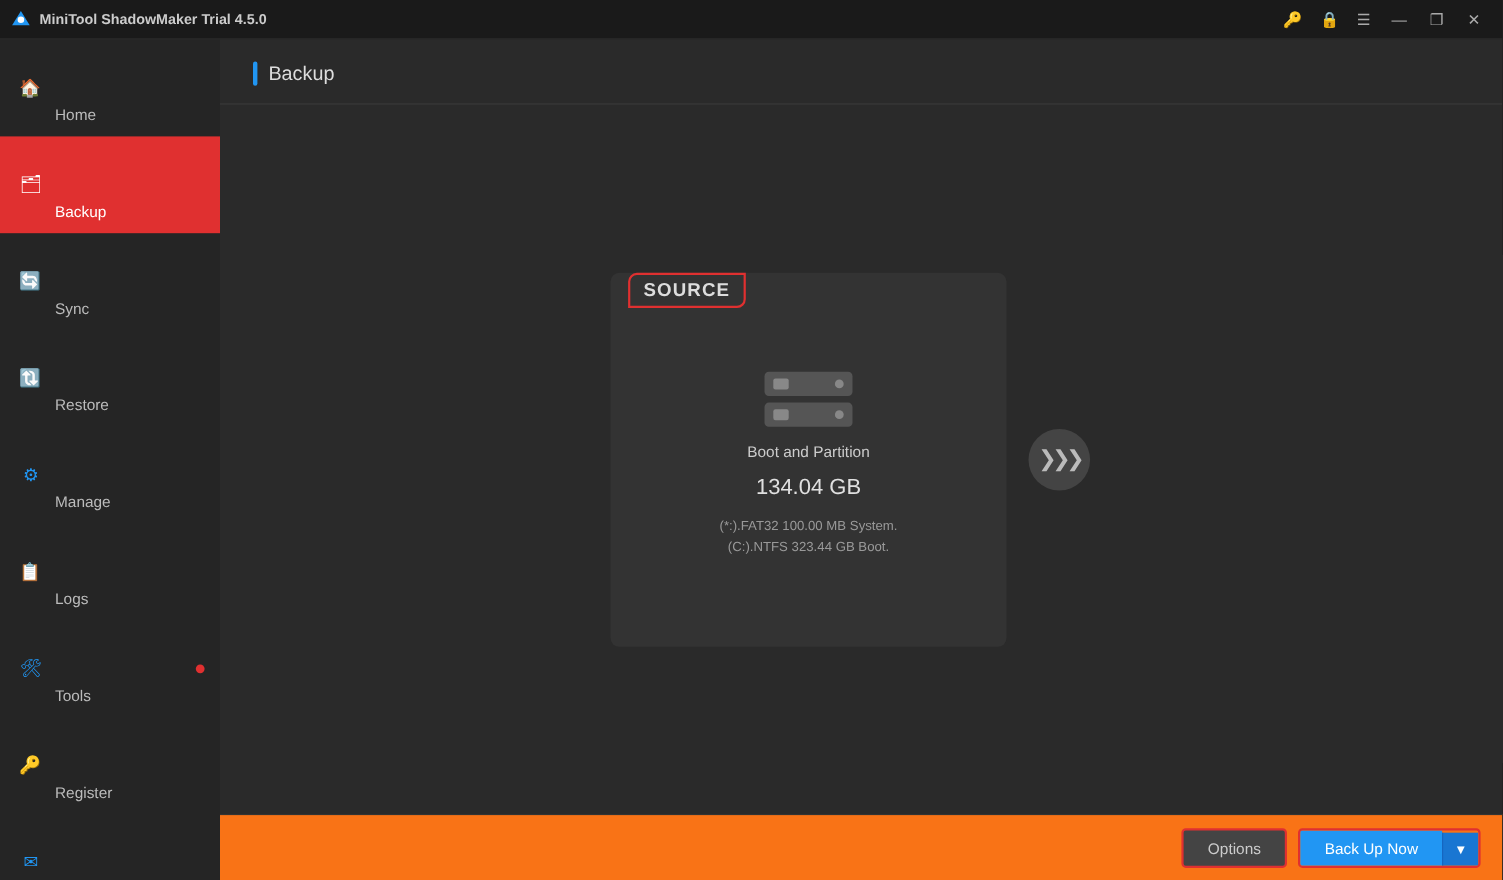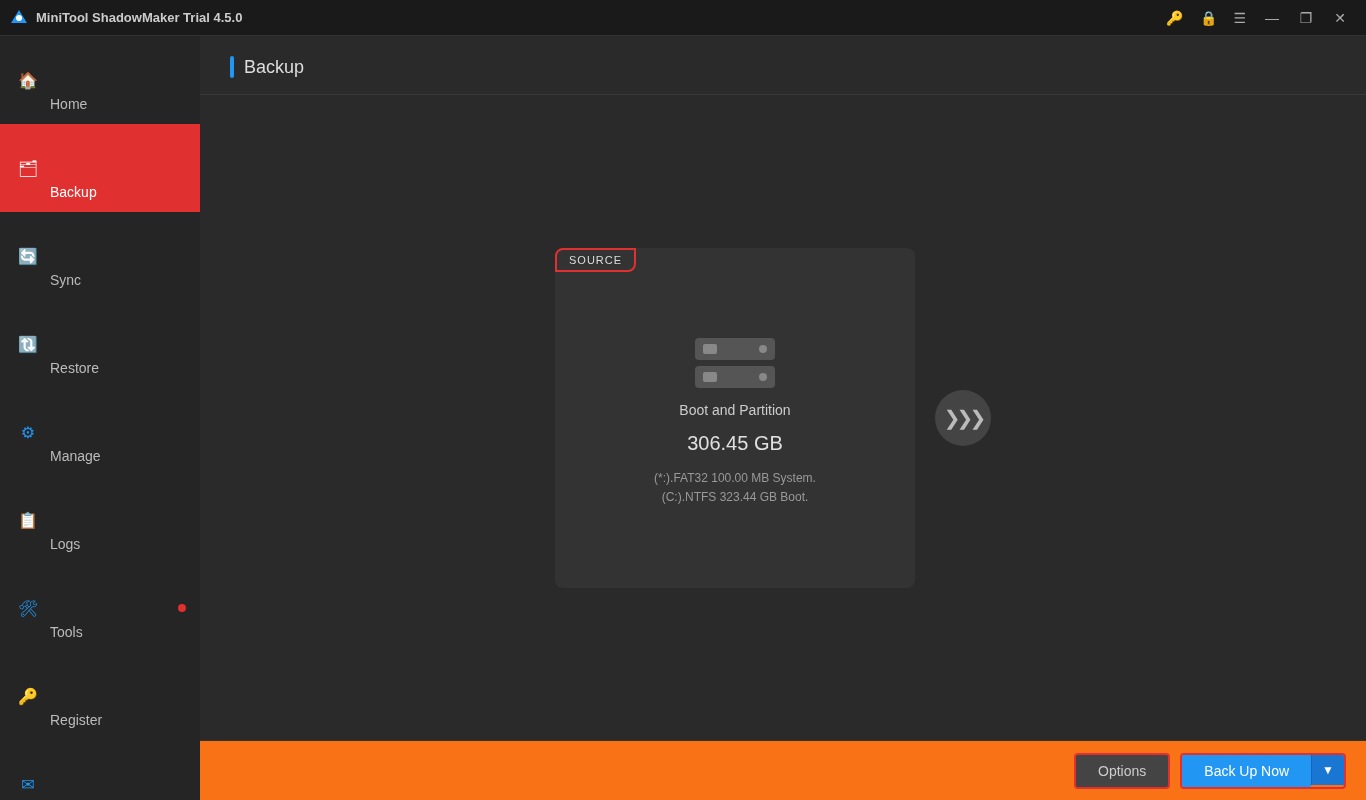--- a/index.html
+++ b/index.html
@@ -175,25 +175,25 @@
       justify-content: center;
       padding: 30px 20px;
       cursor: pointer;
       position: relative;
       gap: 14px;
     }
 
     .card-label {
       position: absolute;
       top: 0;
-      left: 0;
+      left: 16px;
       border: 2px solid #e03030;
       padding: 4px 12px;
-      font-size: 11px;
-      font-weight: normal;
+      font-size: 17px;
+      font-weight: bold;
       color: #ddd;
       border-radius: 8px 0 8px 0;
       letter-spacing: 1px;
     }
 
     .card-icon-area {
       display: flex;
       align-items: center;
       justify-content: center;
       margin-top: 10px;
@@ -322,21 +322,21 @@
       border: 2px solid #e03030;
       padding: 8px 22px;
       border-radius: 4px;
       font-size: 14px;
       cursor: pointer;
       outline: none;
     }
 
     .btn-backup-group {
       display: flex;
-      align-items: flex-start;
+      align-items: flex-end;
       border: 2px solid #e03030;
       border-radius: 4px;
       overflow: hidden;
     }
     .btn-backup-now {
       background: #2196f3;
       color: #fff;
       border: none;
       padding: 8px 22px;
       font-size: 14px;
@@ -454,21 +454,21 @@
 
         <div class="backup-card">
           <div class="card-label">SOURCE</div>
           <div class="card-icon-area">
             <div class="disk-icon">
               <div class="disk-slot"></div>
               <div class="disk-slot"></div>
             </div>
           </div>
           <div class="card-main-text">Boot and Partition</div>
-          <div class="card-size-text">306.45 GB</div>
+          <div class="card-size-text">134.04 GB</div>
           <div class="card-detail-text">
             <span>(*:).FAT32 100.00 MB System.</span><br>
             <span>(C:).NTFS 323.44 GB Boot.</span>
           </div>
         </div>
 
         <div class="arrow-circle">
           <span style="font-size:20px; letter-spacing:-4px; color:#bbb;">❯❯❯</span>
         </div>
 

